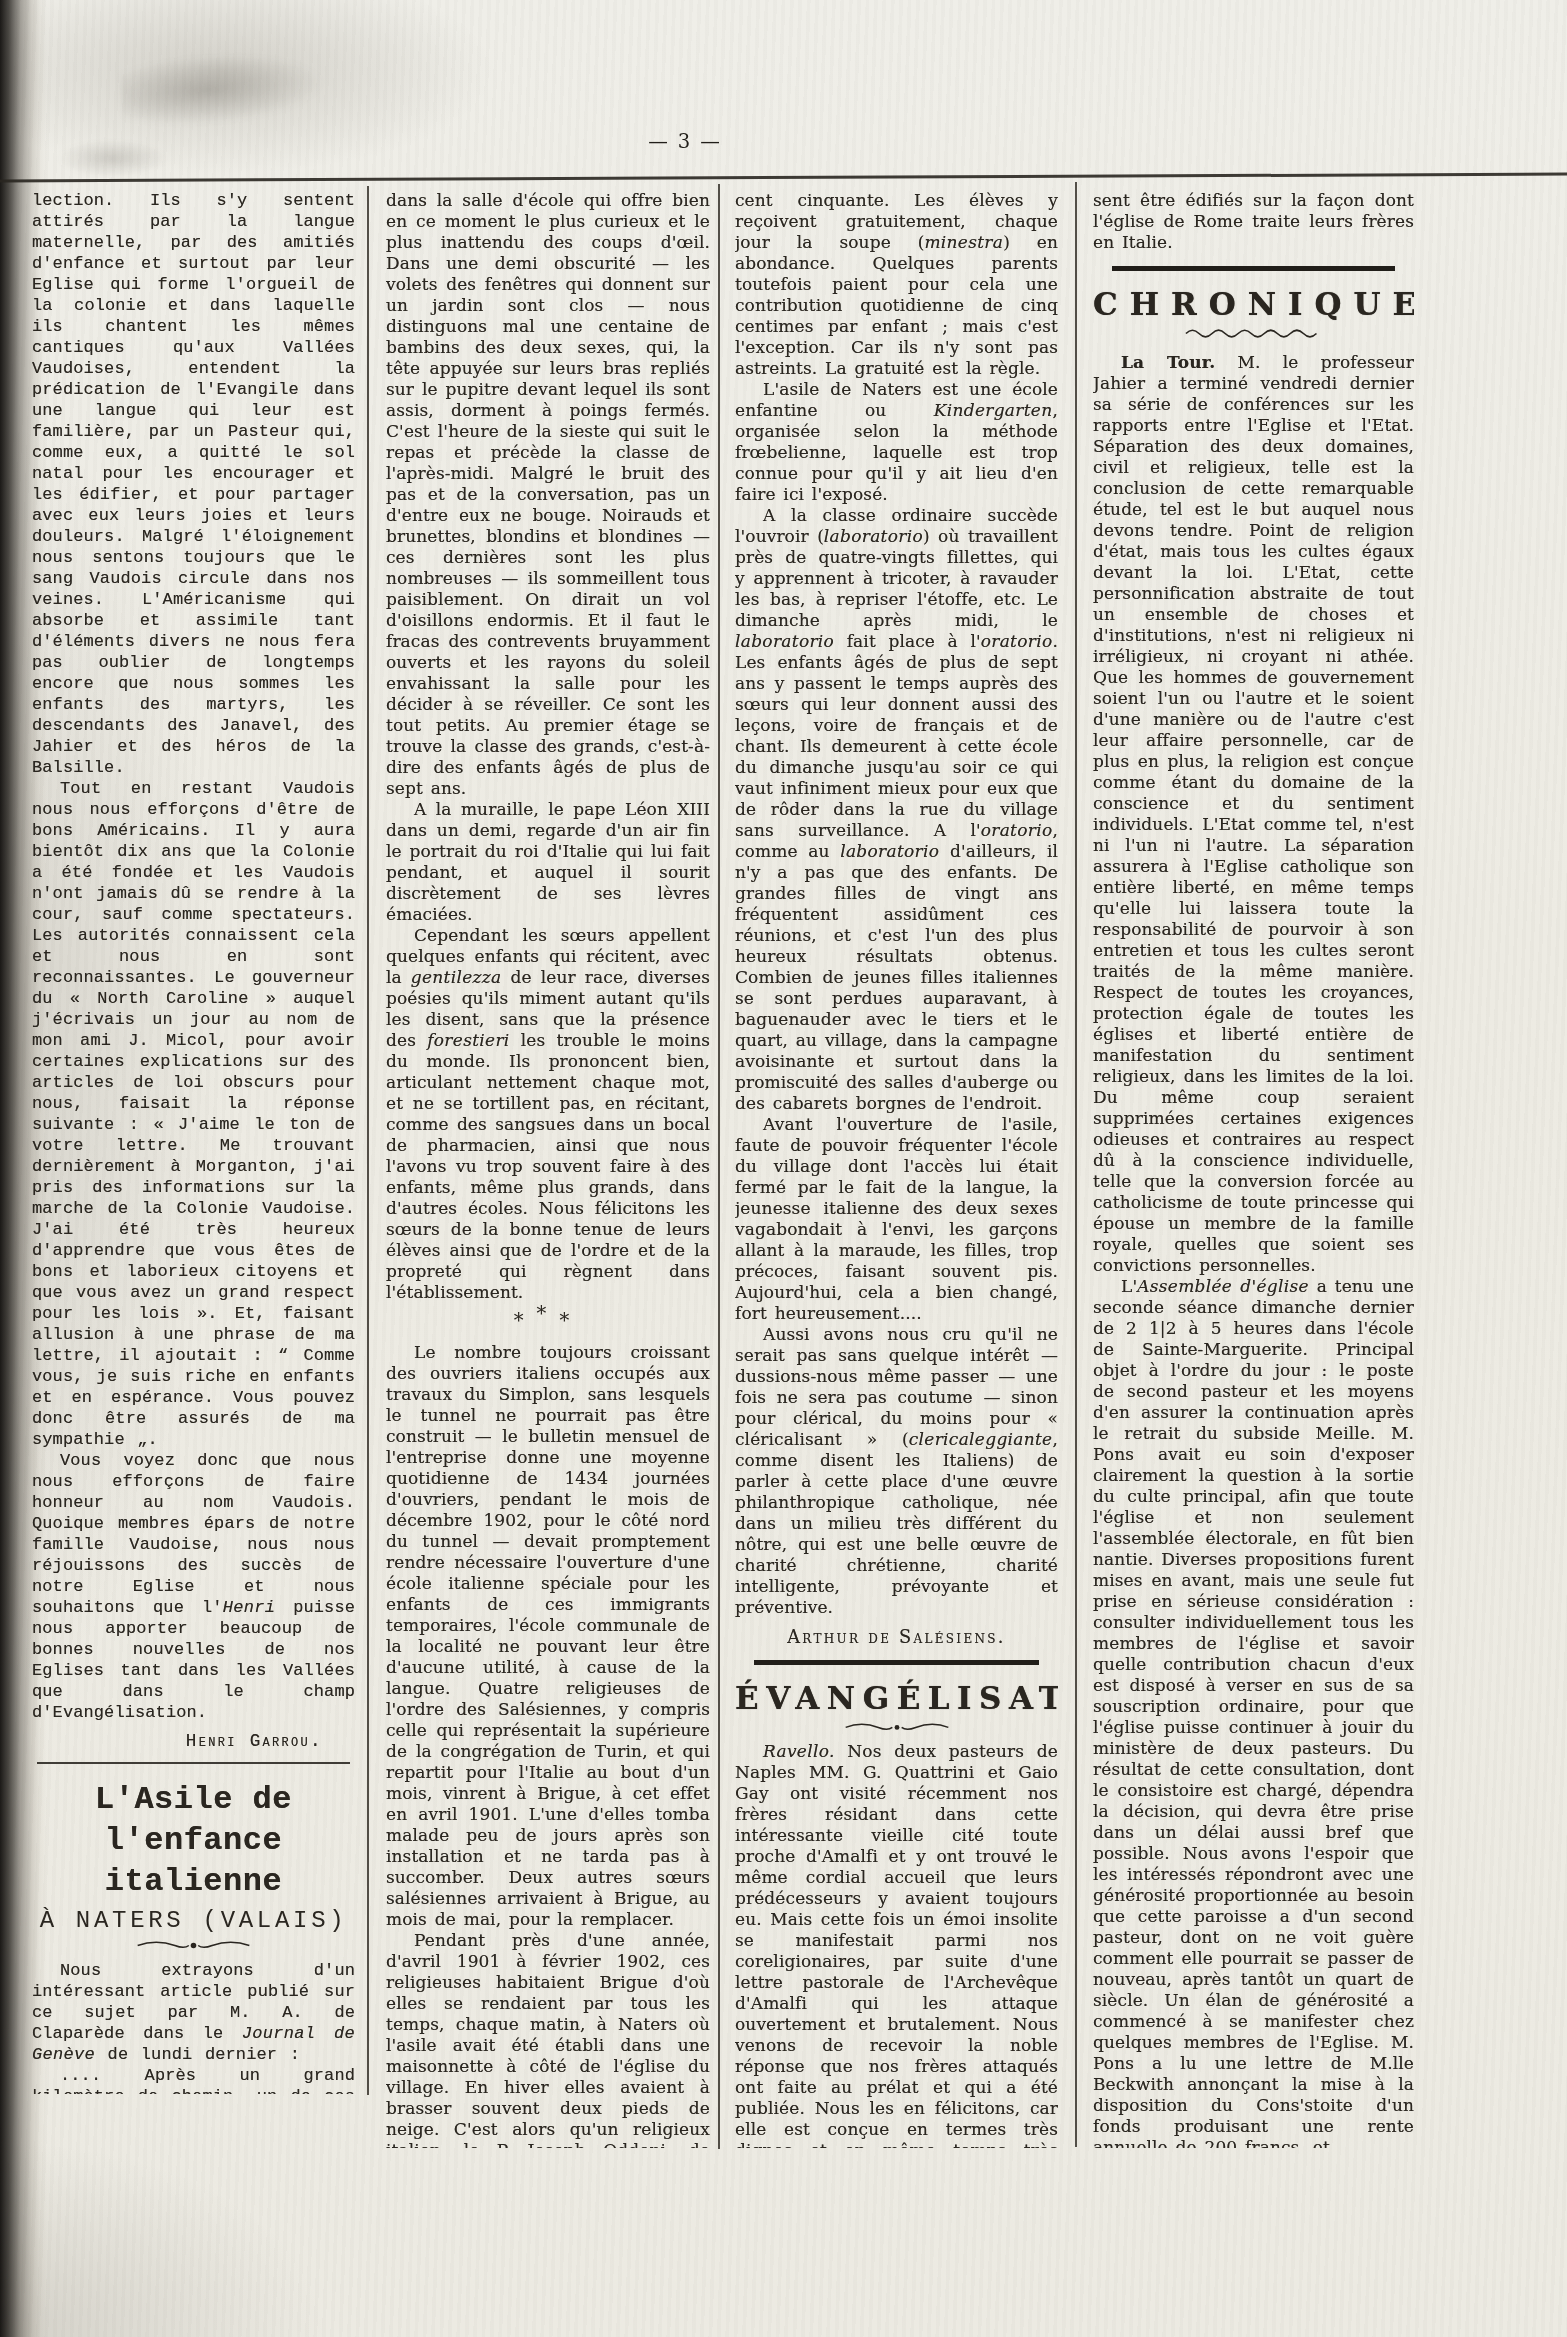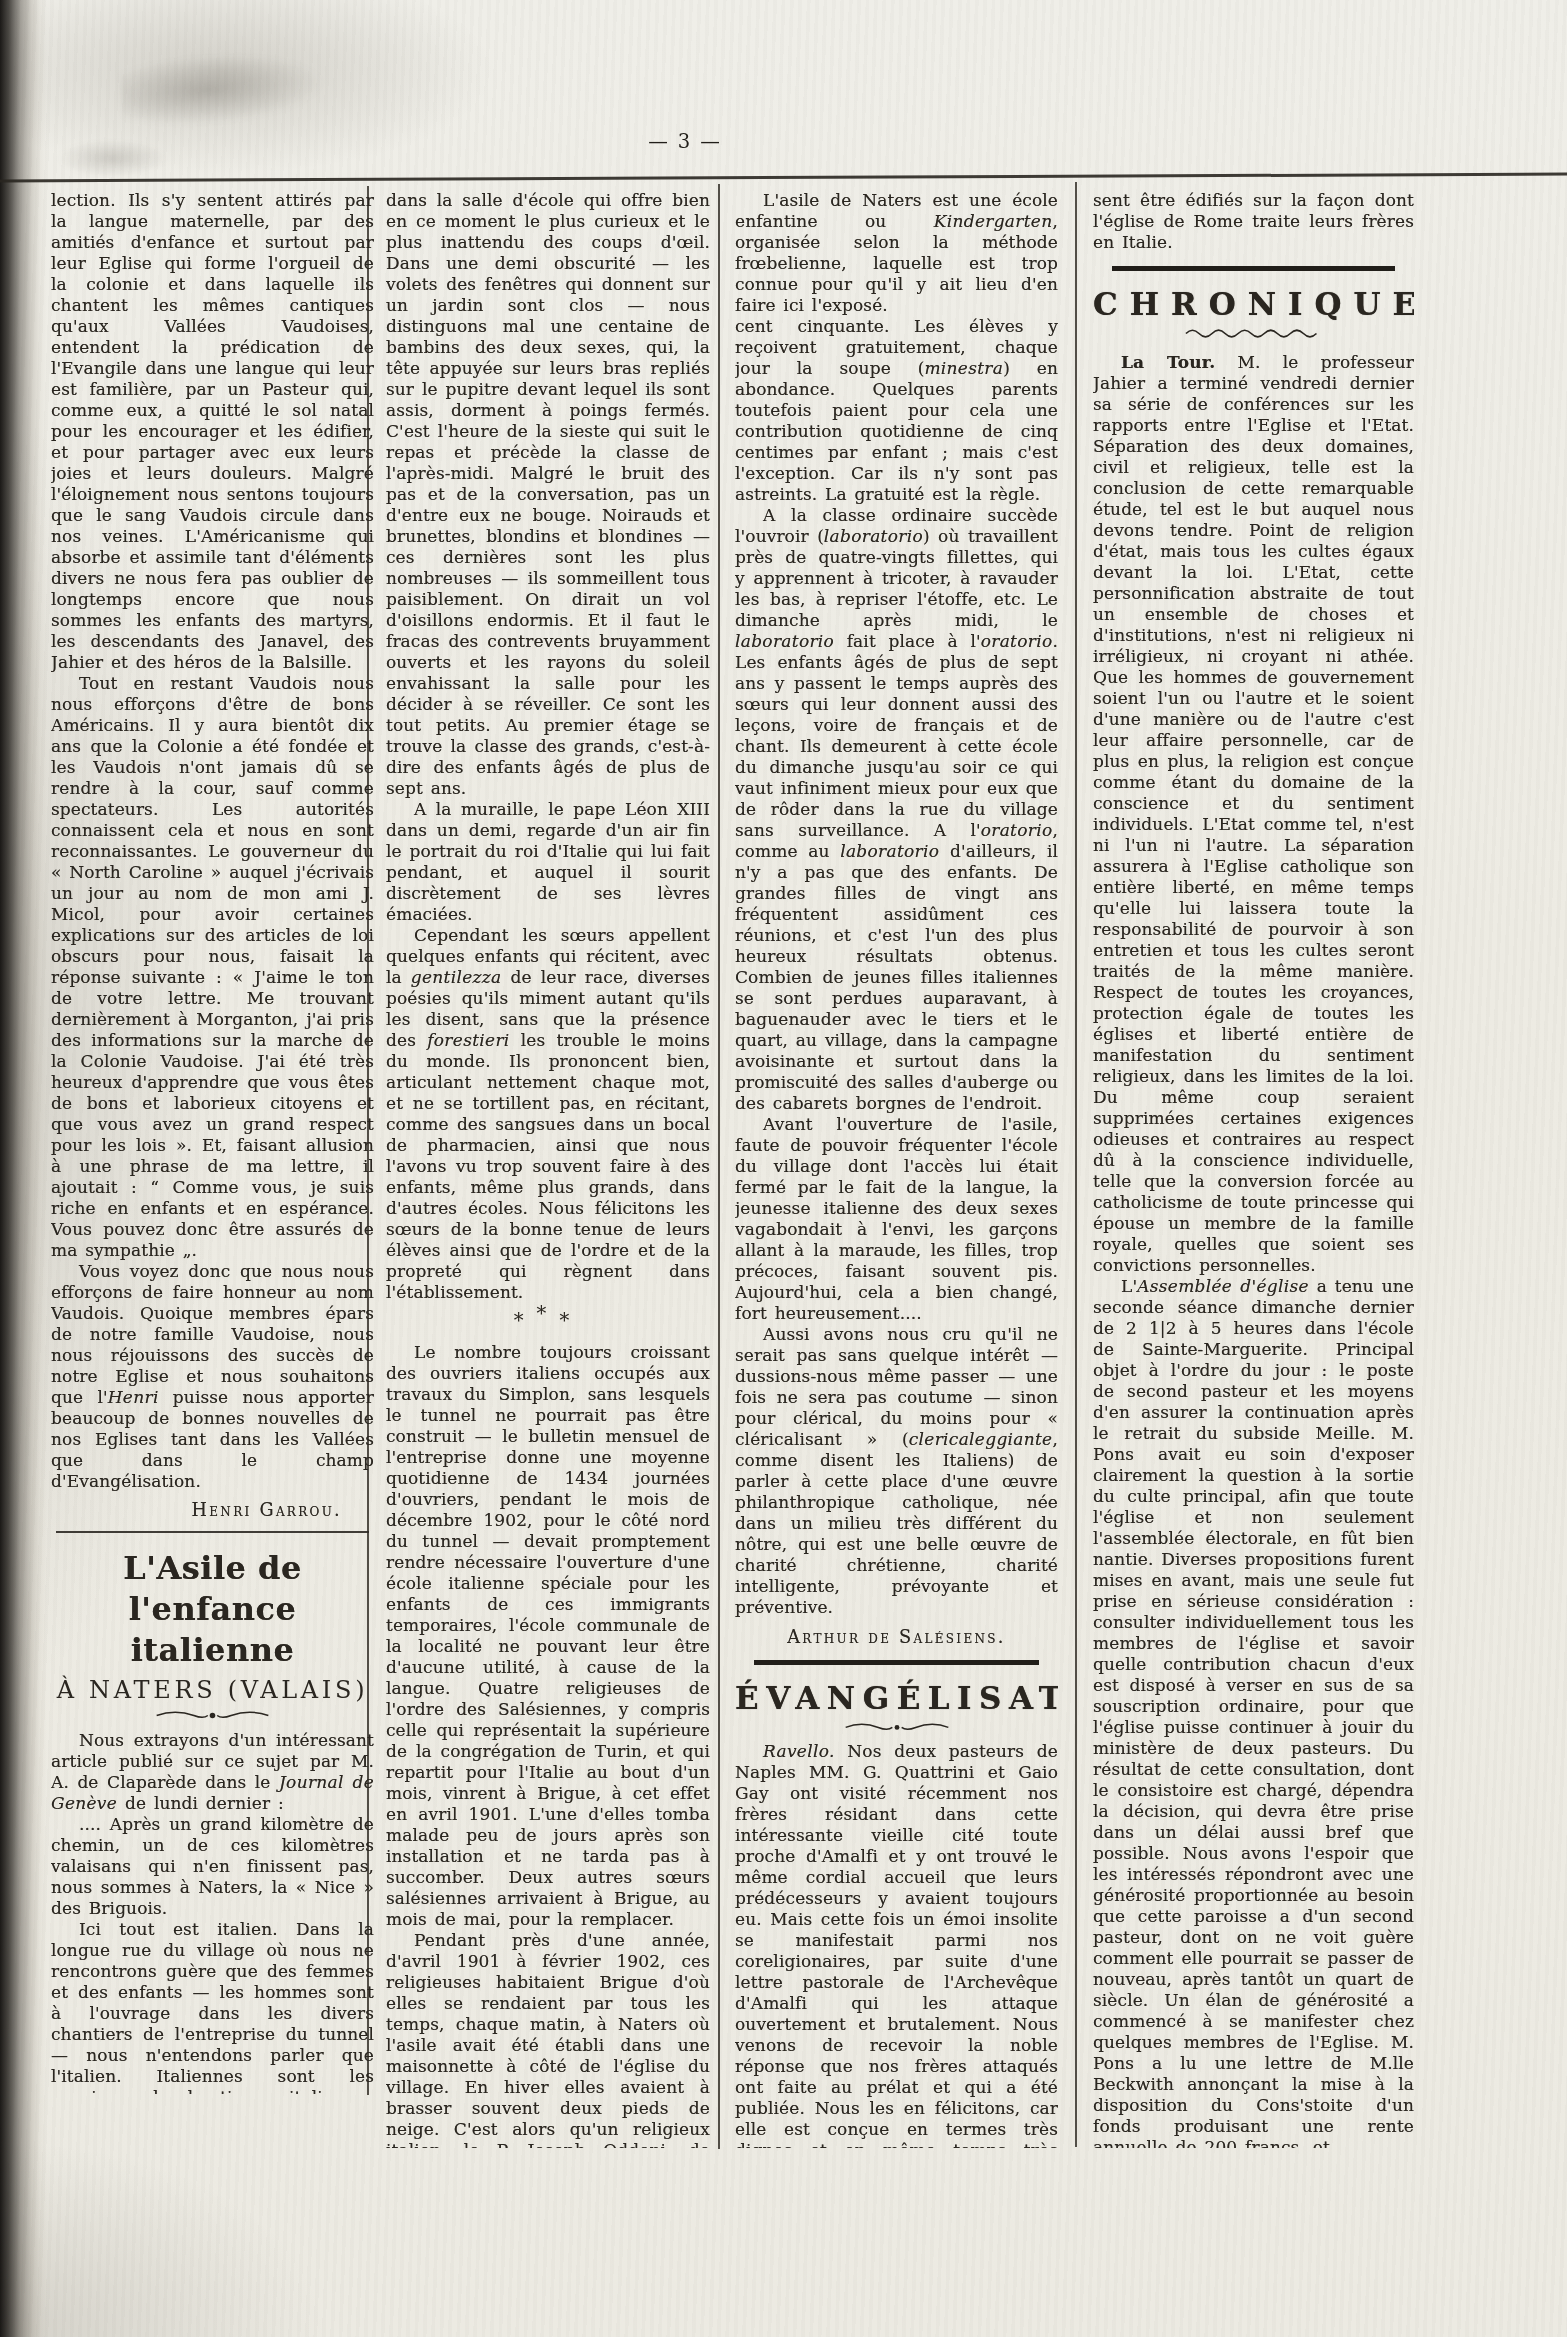--- a/index.html
+++ b/index.html
@@ -39,21 +39,21 @@
   .top-rule{
     position:absolute;top:176px;left:0;width:1567px;height:2.8px;
     background:#292620;transform:rotate(-0.25deg);opacity:.9;
   }
   .vrule{position:absolute;width:1.9px;background:#37332b;opacity:.85;}
   #vrule-1{left:367px;top:186px;height:1909px;}
   #vrule-2{left:718px;top:184px;height:1965px;}
   #vrule-3{left:1075px;top:182px;height:1965px;}
 
   .col{position:absolute;top:190px;overflow:hidden;}
-  #col-1{left:51px;width:323px;height:1904px;}
+  #col-1{left:32px;width:323px;height:1904px;font-family:Liberation Mono, monospace;}
   #col-2{left:386px;width:324px;height:1958px;}
   #col-3{left:735px;width:323px;height:1958px;}
   #col-4{left:1093px;width:321px;height:1958px;}
 
   .p{
     font-size:17px;line-height:21px;margin:0;
     text-align:justify;text-indent:28px;
     word-spacing:2.3px;letter-spacing:0.1px;
     text-shadow:0 0 0.5px rgba(46,40,33,.55);
   }
@@ -135,22 +135,22 @@
     <p class="p">Cependant les sœurs appellent quelques enfants qui récitent, avec la <i>gentilezza</i> de leur race, diverses poésies qu'ils miment autant qu'ils les disent, sans que la présence des <i>forestieri</i> les trouble le moins du monde. Ils prononcent bien, articulant nettement chaque mot, et ne se tortillent pas, en récitant, comme des sangsues dans un bocal de pharmacien, ainsi que nous l'avons vu trop souvent faire à des enfants, même plus grands, dans d'autres écoles. Nous félicitons les sœurs de la bonne tenue de leurs élèves ainsi que de l'ordre et de la propreté qui règnent dans l'établissement.</p>
     <div class="asterism">
       <span>*</span><span class="mid">*</span><span>*</span>
     </div>
     <p class="p">Le nombre toujours croissant des ouvriers italiens occupés aux travaux du Simplon, sans lesquels le tunnel ne pourrait pas être construit — le bulletin mensuel de l'entreprise donne une moyenne quotidienne de 1434 journées d'ouvriers, pendant le mois de décembre 1902, pour le côté nord du tunnel — devait promptement rendre nécessaire l'ouverture d'une école italienne spéciale pour les enfants de ces immigrants temporaires, l'école communale de la localité ne pouvant leur être d'aucune utilité, à cause de la langue. Quatre religieuses de l'ordre des Salésiennes, y compris celle qui représentait la supérieure de la congrégation de Turin, et qui repartit pour l'Italie au bout d'un mois, vinrent à Brigue, à cet effet en avril 1901. L'une d'elles tomba malade peu de jours après son installation et ne tarda pas à succomber. Deux autres sœurs salésiennes arrivaient à Brigue, au mois de mai, pour la remplacer.</p>
     <p class="p">Pendant près d'une année, d'avril 1901 à février 1902, ces religieuses habitaient Brigue d'où elles se rendaient par tous les temps, chaque matin, à Naters où l'asile avait été établi dans une maisonnette à côté de l'église du village. En hiver elles avaient à brasser souvent deux pieds de neige. C'est alors qu'un religieux italien, le P. Joseph Oddoni, de l'ordre des Salésiens, acheta la petite maison où l'asile est aujourd'hui installé et où les sœurs purent se caser.</p>
 
   </div>
 
   <div class="col" id="col-3">
+    <p class="p noindent">cent cinquante. Les élèves y reçoivent gratuitement, chaque jour la soupe (<i>minestra</i>) en abondance. Quelques parents toutefois paient pour cela une contribution quotidienne de cinq centimes par enfant ; mais c'est l'exception. Car ils n'y sont pas astreints. La gratuité est la règle.</p>
     <p class="p">L'asile de Naters est une école enfantine ou <i>Kindergarten</i>, organisée selon la méthode frœbelienne, laquelle est trop connue pour qu'il y ait lieu d'en faire ici l'exposé.</p>
-    <p class="p noindent">cent cinquante. Les élèves y reçoivent gratuitement, chaque jour la soupe (<i>minestra</i>) en abondance. Quelques parents toutefois paient pour cela une contribution quotidienne de cinq centimes par enfant ; mais c'est l'exception. Car ils n'y sont pas astreints. La gratuité est la règle.</p>
     <p class="p">A la classe ordinaire succède l'ouvroir (<i>laboratorio</i>) où travaillent près de quatre-vingts fillettes, qui y apprennent à tricoter, à ravauder les bas, à repriser l'étoffe, etc. Le dimanche après midi, le <i>laboratorio</i> fait place à l'<i>oratorio</i>. Les enfants âgés de plus de sept ans y passent le temps auprès des sœurs qui leur donnent aussi des leçons, voire de français et de chant. Ils demeurent à cette école du dimanche jusqu'au soir ce qui vaut infiniment mieux pour eux que de rôder dans la rue du village sans surveillance. A l'<i>oratorio</i>, comme au <i>laboratorio</i> d'ailleurs, il n'y a pas que des enfants. De grandes filles de vingt ans fréquentent assidûment ces réunions, et c'est l'un des plus heureux résultats obtenus. Combien de jeunes filles italiennes se sont perdues auparavant, à baguenauder avec le tiers et le quart, au village, dans la campagne avoisinante et surtout dans la promiscuité des salles d'auberge ou des cabarets borgnes de l'endroit.</p>
     <p class="p">Avant l'ouverture de l'asile, faute de pouvoir fréquenter l'école du village dont l'accès lui était fermé par le fait de la langue, la jeunesse italienne des deux sexes vagabondait à l'envi, les garçons allant à la maraude, les filles, trop précoces, faisant souvent pis. Aujourd'hui, cela a bien changé, fort heureusement....</p>
     <p class="p">Aussi avons nous cru qu'il ne serait pas sans quelque intérêt — dussions-nous même passer — une fois ne sera pas coutume — sinon pour clérical, du moins pour « cléricalisant » (<i>clericaleggiante</i>, comme disent les Italiens) de parler à cette place d'une œuvre philanthropique catholique, née dans un milieu très différent du nôtre, qui est une belle œuvre de charité chrétienne, charité intelligente, prévoyante et préventive.</p>
     <div class="signature centered">Arthur de Salésiens.</div>
     <div class="thick-rule"></div>
     <h2 class="display-title" id="evangelisation-title">ÉVANGÉLISATION</h2>
     <svg class="ornament" width="112" height="15" viewBox="0 0 120 16">
       <path d="M5 9 Q22 2 40 9 Q50 13 55 9" fill="none" stroke="#2a2620" stroke-width="1.6"></path>
       <path d="M115 9 Q98 2 80 9 Q70 13 65 9" fill="none" stroke="#2a2620" stroke-width="1.6"></path>
       <circle cx="60" cy="9" r="2.6" fill="#2a2620"></circle>

